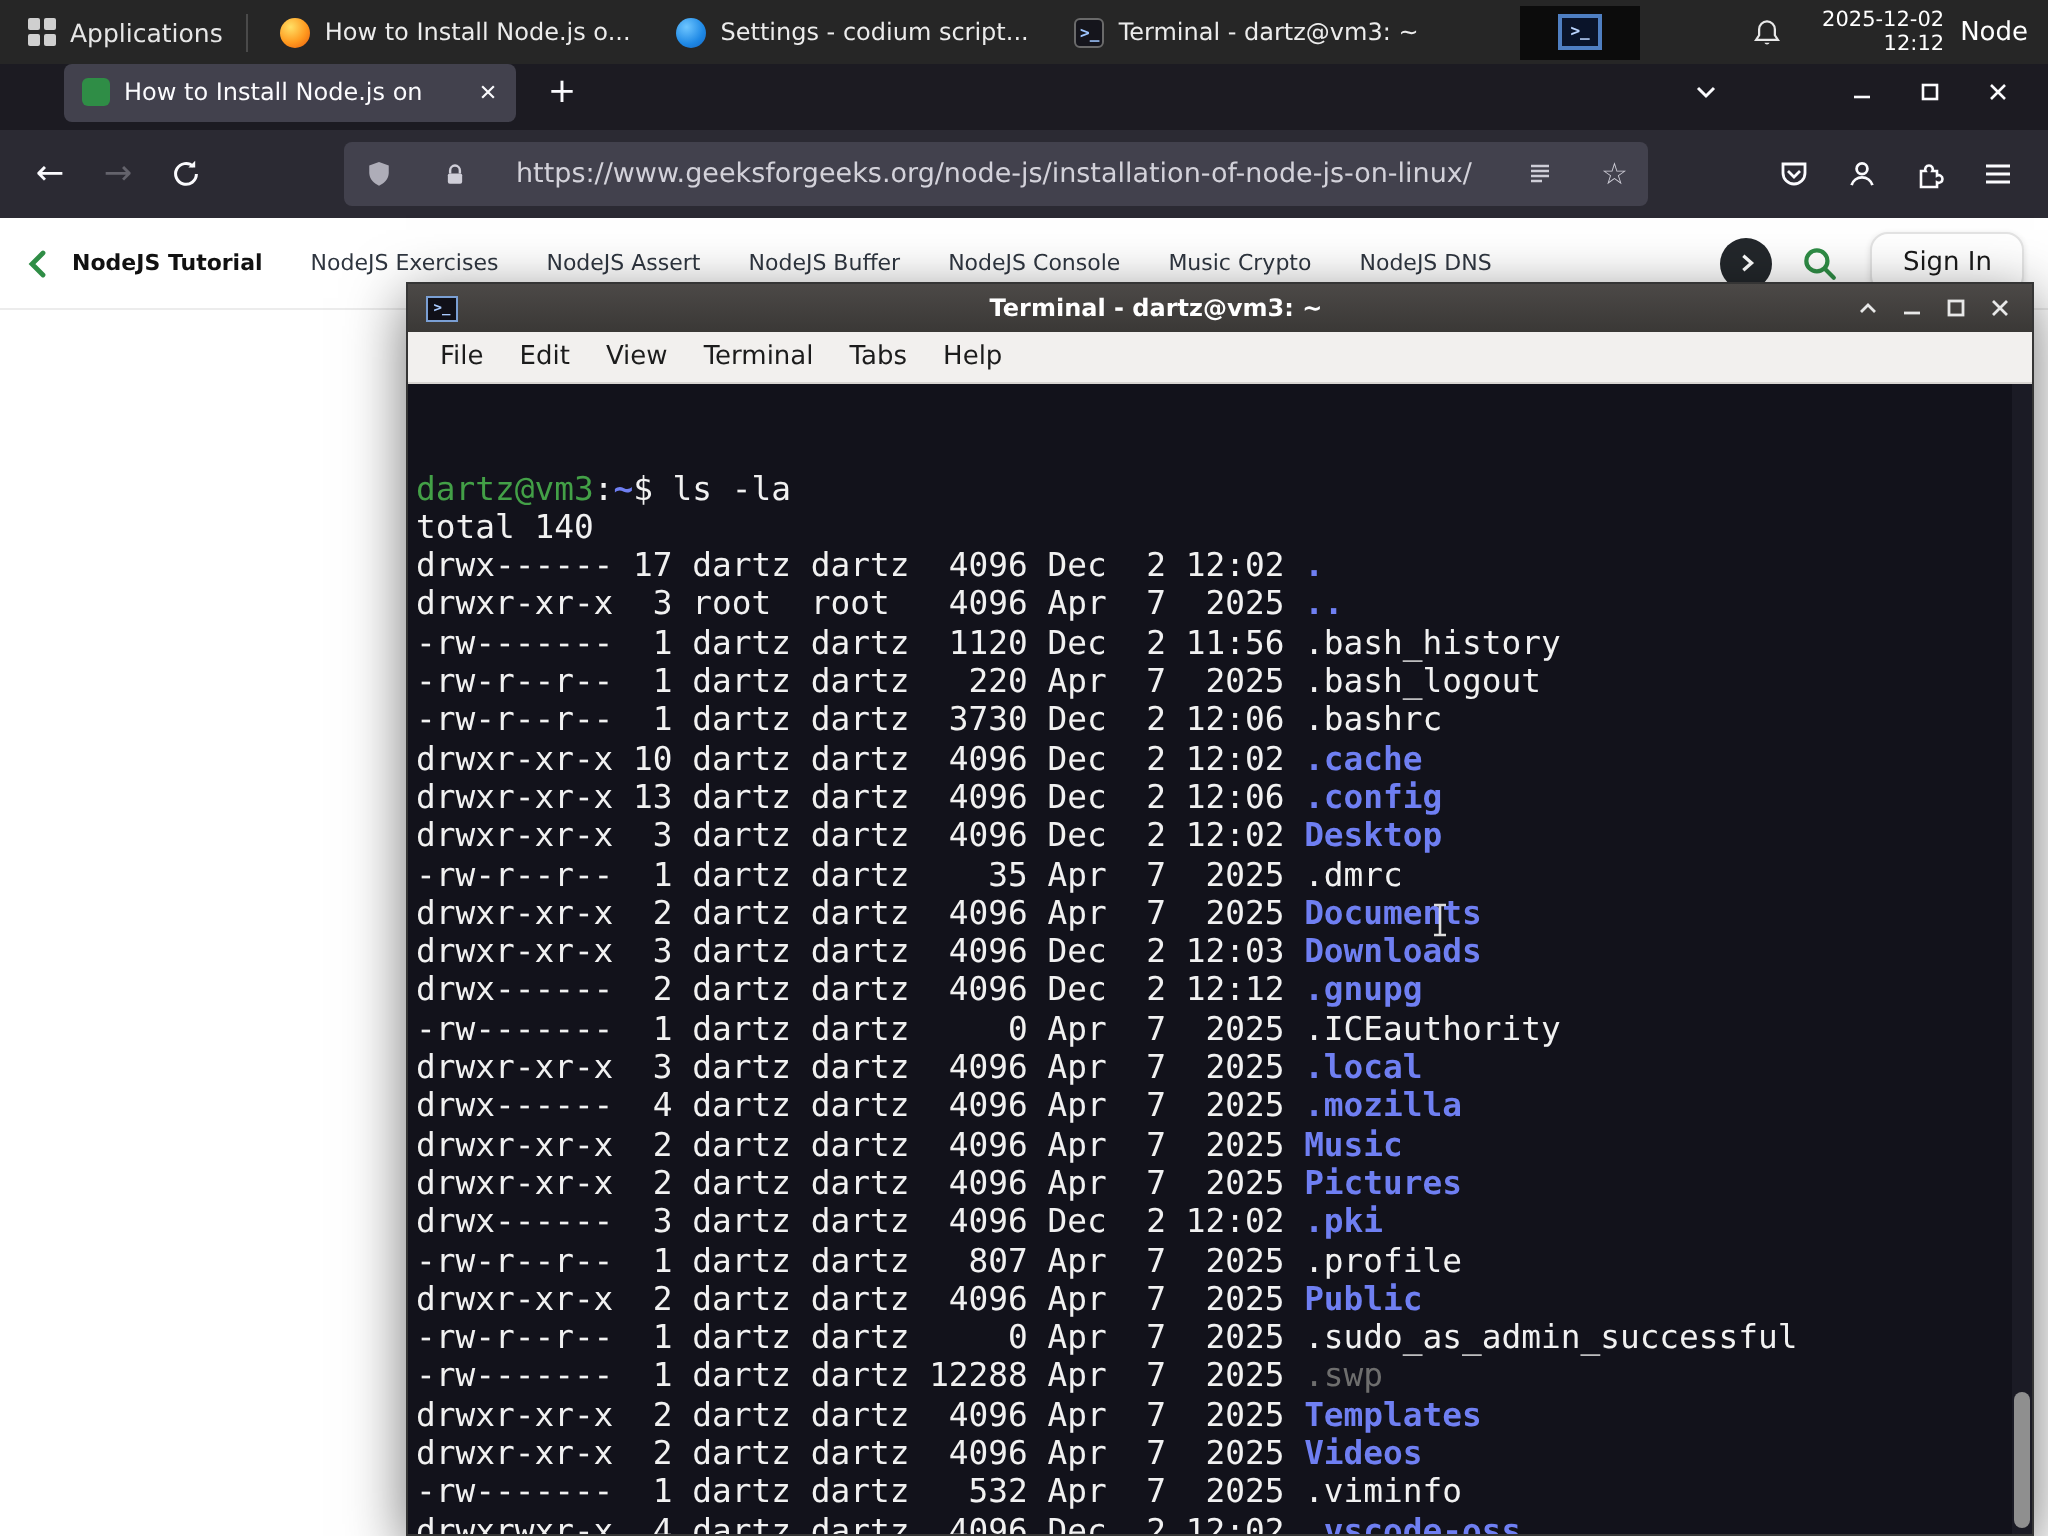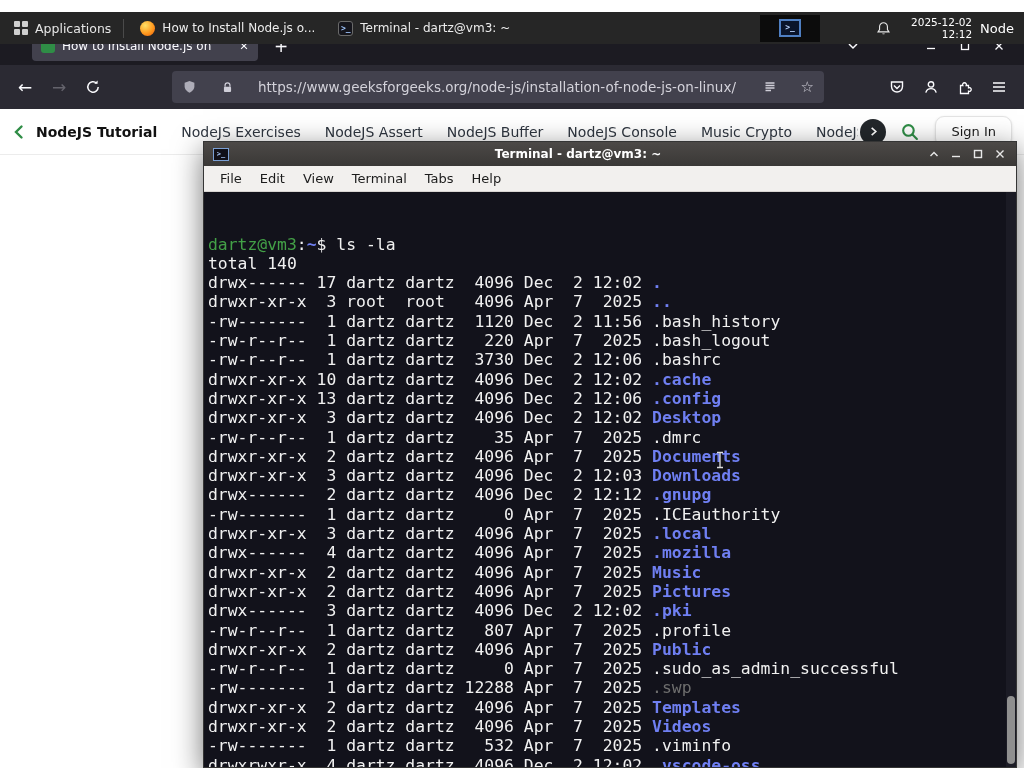--- a/index.html
+++ b/index.html
@@ -1,21 +1,21 @@
 <!DOCTYPE html>
 <html><head>
 <meta charset="utf-8">
 <style>
 *{margin:0;padding:0;box-sizing:border-box}
 html,body{width:1024px;height:768px;overflow:hidden}
 body{font-family:"DejaVu Sans",sans-serif}
 .screen{position:relative;width:1024px;height:768px;background:#fff;overflow:hidden}
 
 
-.panel{position:absolute;top:12px;left:0;width:1024px;height:27px;background:#262626;display:flex;align-items:center;color:#e6e6e6;font-size:12.5px;z-index:300;padding:16px 6px}
+.panel{position:absolute;top:0;left:0;width:1024px;height:27px;background:#262626;display:flex;align-items:center;color:#e6e6e6;font-size:12.5px;z-index:300;padding:16px 6px}
 .apps{display:flex;align-items:center;gap:7px;padding:0 8px;height:100%}
 .apps-icon{display:grid;grid-template-columns:6px 6px;gap:2px}
 .apps-icon span{width:6px;height:6px;background:#cfcfcf;border-radius:1px}
 .psep{width:1px;height:19px;background:#4a4a4a;margin:0 4px}
 .tasks{display:flex;height:100%;flex:1;min-width:0}
 .task{display:flex;align-items:center;gap:7px;padding:0 11px;height:100%;max-width:218px;border-left:1px solid #303030}
 .task.active{background:#3f3f3f}
 .ttitle{white-space:nowrap;overflow:hidden;font-size:12px;color:#ececec}
 .ticon{flex:0 0 auto;width:15px;height:15px;border-radius:50%}
 .ticon.firefox{background:radial-gradient(circle at 35% 30%,#ffe066,#ff9a1f 55%,#e8590c)}
@@ -41,21 +41,21 @@
 .navbar{height:44px;background:#2b2a33;display:flex;align-items:center;padding:0 8px}
 .nbtn{width:34px;height:32px;border-radius:4px;display:flex;align-items:center;justify-content:center;color:#fbfbfe;font-size:17px;flex:0 0 auto}
 .nbtn.disabled{color:#64636c}
 .urlbar{flex:1;height:32px;margin:0 56px 0 62px;background:#42414d;border-radius:4px;display:flex;align-items:center;gap:24px;padding:0 10px;min-width:0}
 .url-text{flex:1;color:#d3d2da;font-size:13.5px;white-space:nowrap;overflow:hidden}
 .uic{display:flex;align-items:center;flex:0 0 auto}
 .star{color:#cfced7;font-size:15px}
 .sitenav{height:46px;background:#fff;display:flex;align-items:center;padding:0 12px;border-bottom:1px solid #ececec}
 .chev-left{display:flex;margin-right:10px;flex:0 0 auto}
 .navlinks{display:flex;align-items:center;gap:24px;overflow:hidden;white-space:nowrap;flex:1;min-width:0}
-.navlink{font-size:14px;color:#2f3640;flex:0 0 auto}
+.navlink{font-size:11px;color:#2f3640;flex:0 0 auto}
 .navlink.first{font-weight:bold;color:#111}
 .chev-circle{width:26px;height:26px;border-radius:50%;background:#23272b;display:flex;align-items:center;justify-content:center;margin:0 14px 0 2px;flex:0 0 auto}
 .searchic{display:flex;margin-right:16px;flex:0 0 auto}
 .signin{background:#fff;border:1px solid #e3e3e3;border-radius:9px;box-shadow:0 1px 3px rgba(0,0,0,.12);padding:7px 15px;font:13px "DejaVu Sans",sans-serif;color:#1a1a1a;flex:0 0 auto}
 .page{height:613px;background:#fff}
 
 
 .termwin{position:absolute;left:203px;top:141px;width:814px;height:627px;z-index:200;display:flex;flex-direction:column;border:1px solid #353535;box-shadow:0 8px 28px rgba(0,0,0,.55)}
 .titlebar{height:24px;background:linear-gradient(#4c4947,#3a3836);display:flex;align-items:center;padding:0 5px;color:#fff;flex:0 0 auto}
 .title-ico{width:16px;height:13px;background:#101018;border:1px solid #7a9fd4;color:#aacbff;font:bold 7px/11px "DejaVu Sans Mono",monospace;text-align:center;margin:0 4px;flex:0 0 auto}
@@ -86,20 +86,24 @@
           <span></span>
         </span>
       <span class="apps-label">Applications</span>
     </div>
     <div class="psep"></div>
     <div class="tasks">
         <div class="task">
           <span class="ticon firefox"></span>
           <span class="ttitle">How to Install Node.js o...</span>
         </div>
+        <div class="task">
+          <span class="ticon codium"></span>
+          <span class="ttitle">Settings - codium script...</span>
+        </div>
         <div class="task active">
           <span class="ticon terminal">&gt;_</span>
           <span class="ttitle">Terminal - dartz@vm3: ~</span>
         </div>
       </div>
     <div class="tray">
       <span class="tray-ico">&gt;_</span>
     </div>
     <div class="bell">
       <svg width="15" height="15" viewBox="0 0 16 16">

